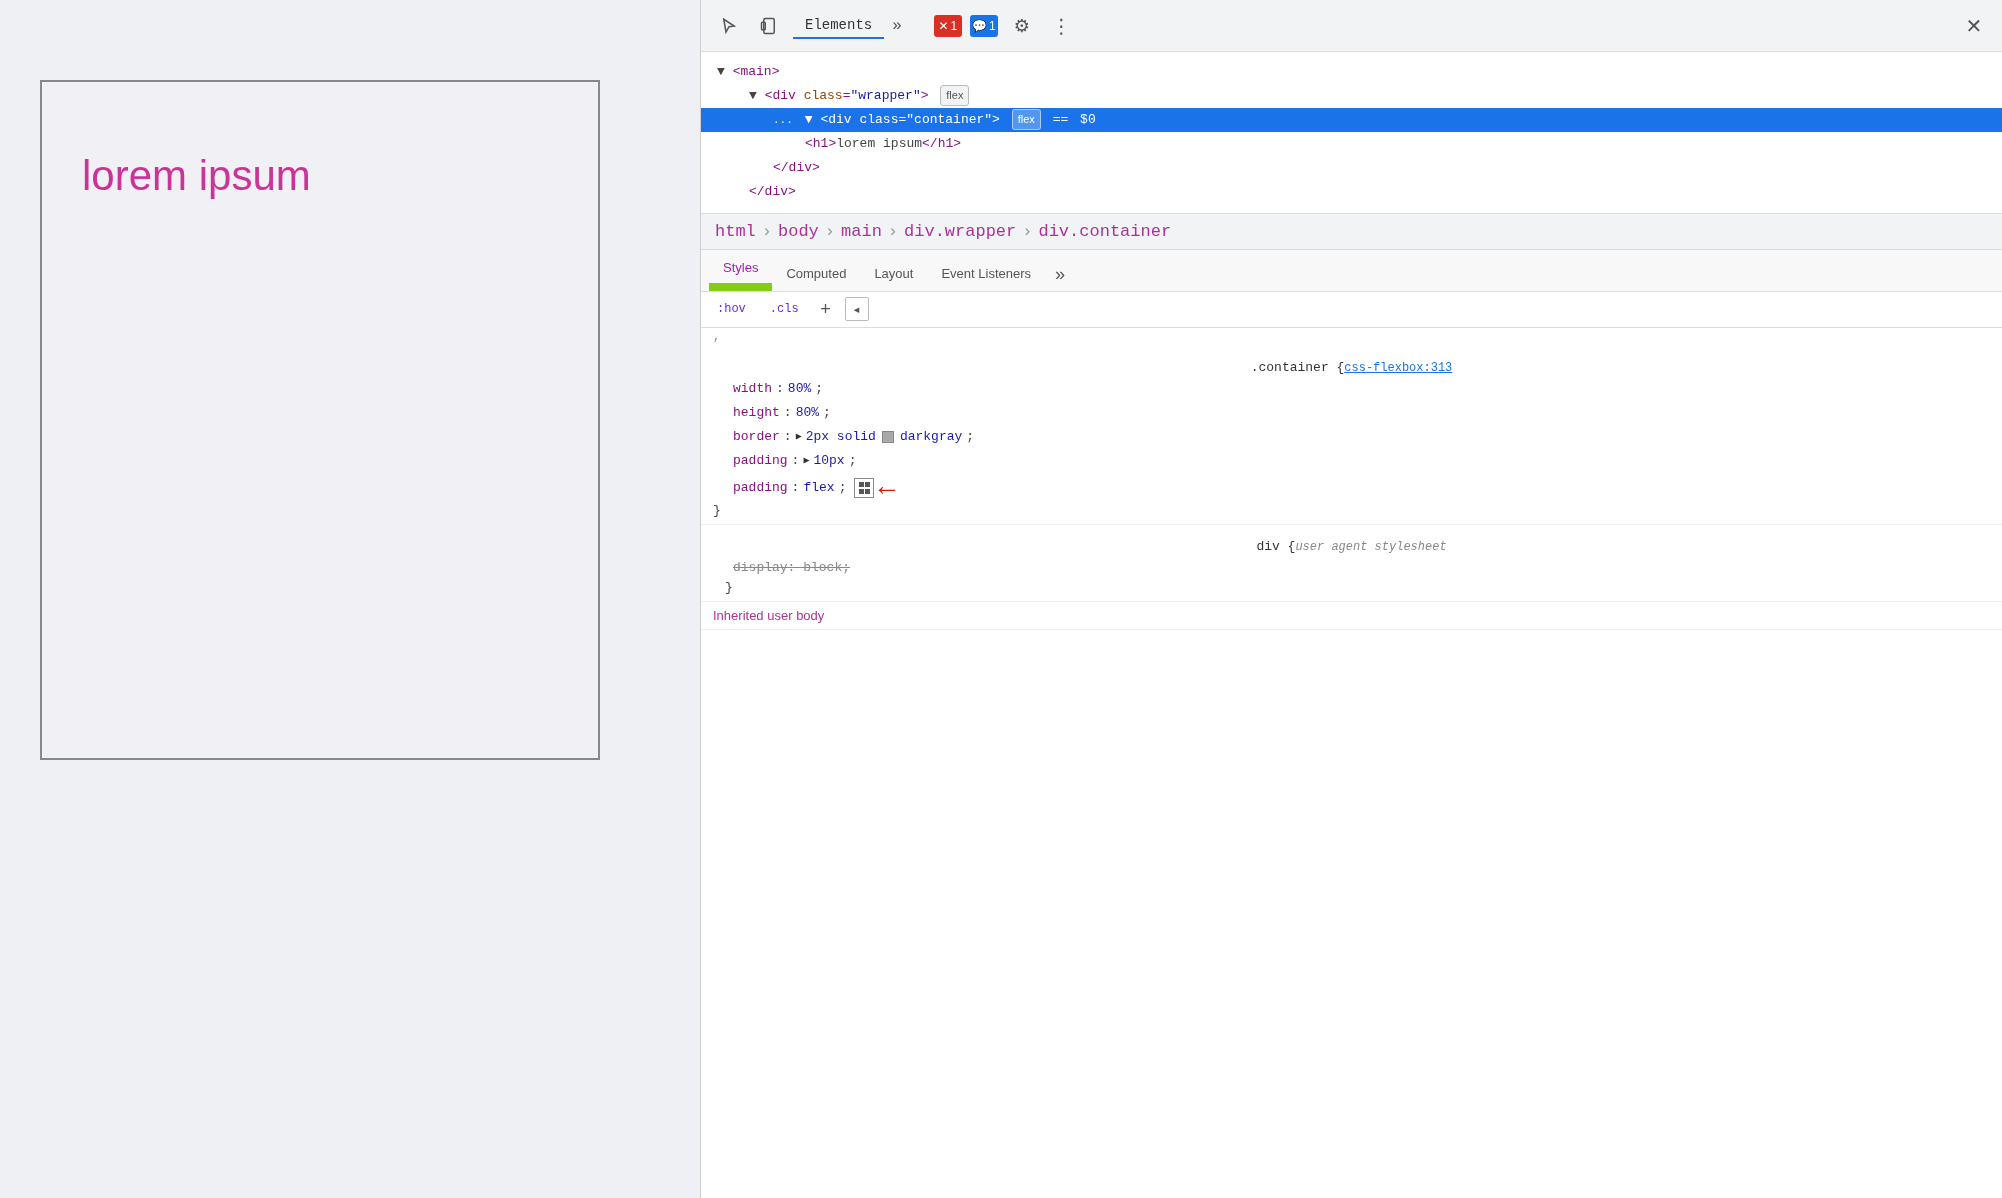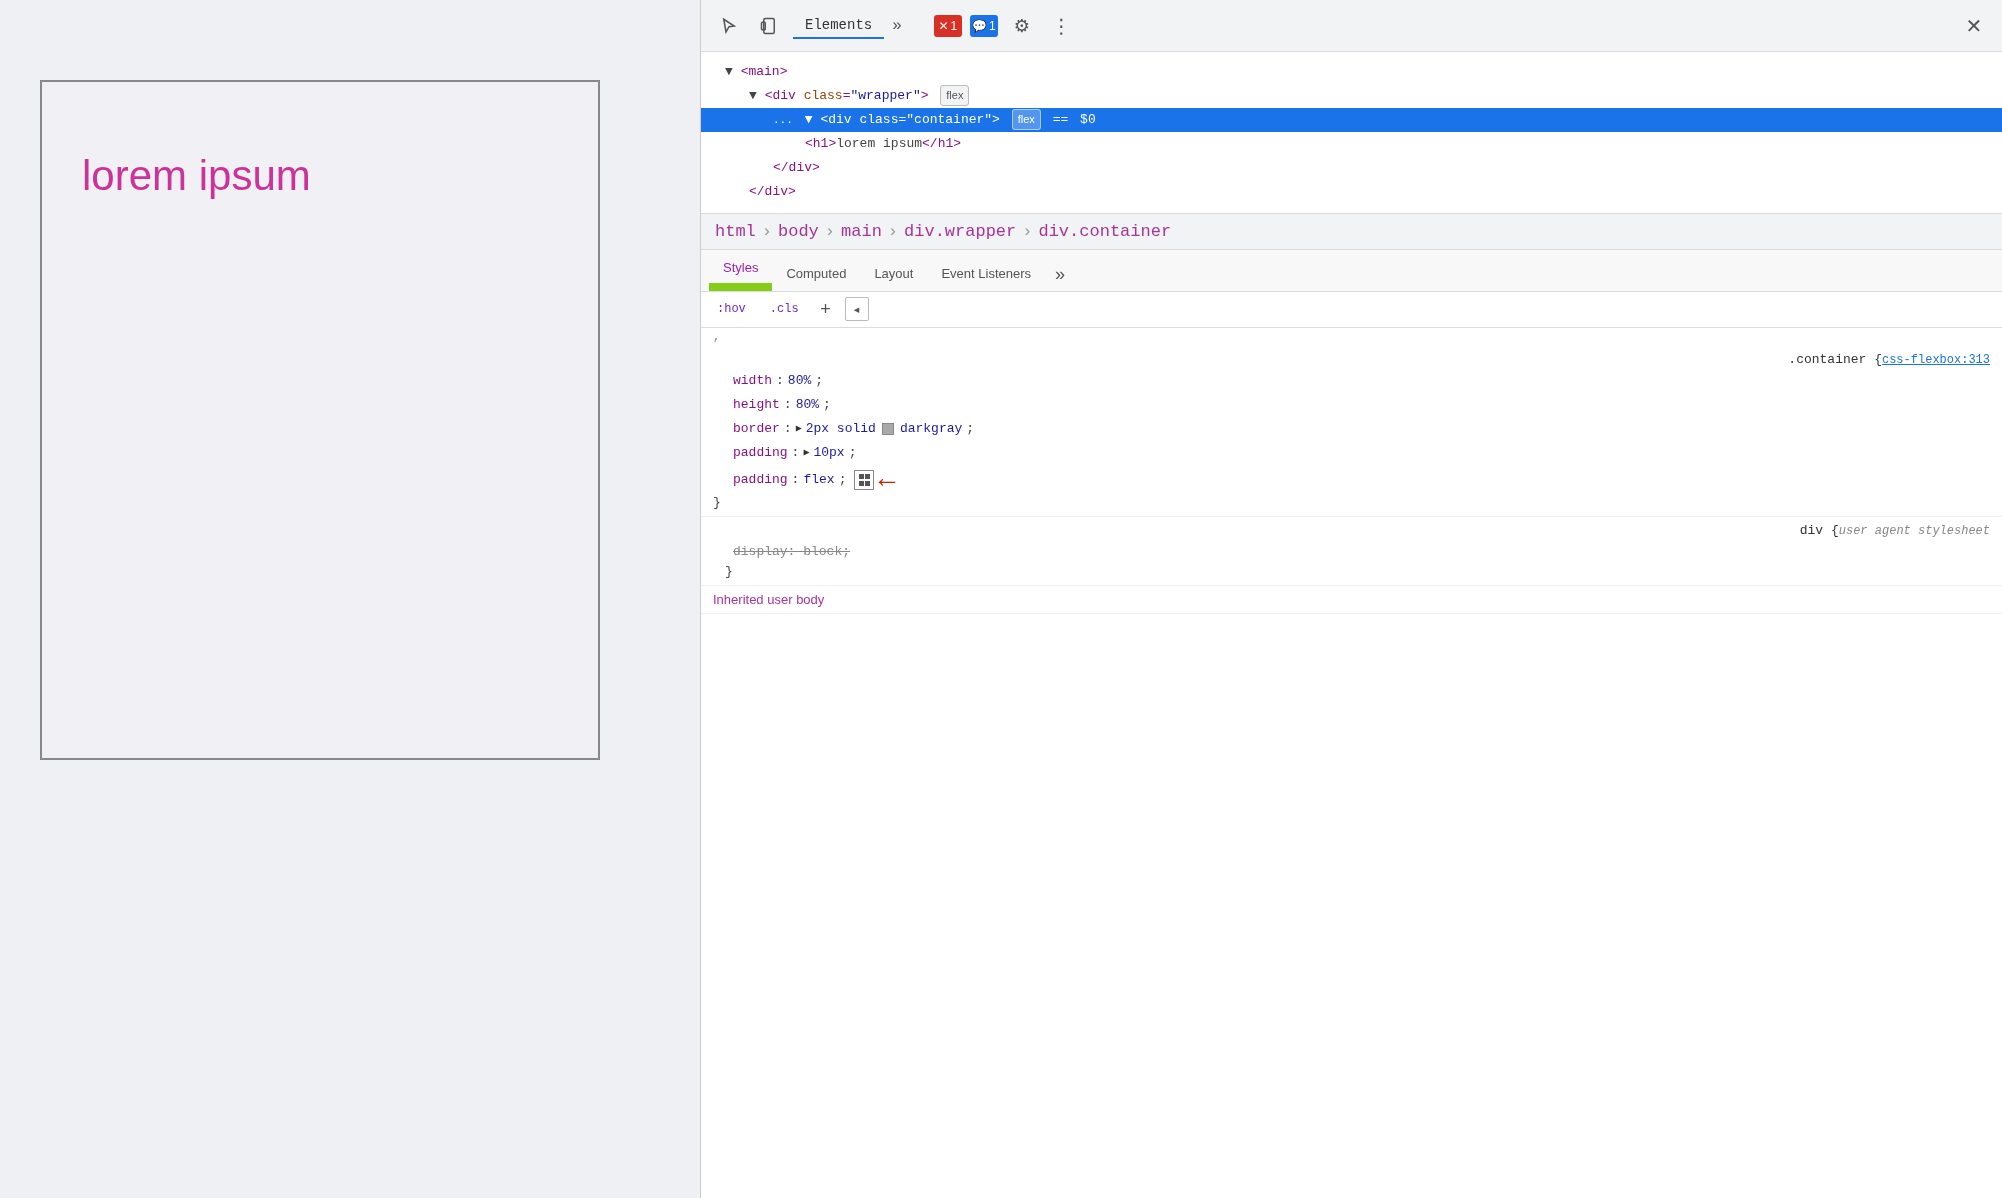--- a/index.html
+++ b/index.html
@@ -136,21 +136,21 @@
 
     .dom-line {
       padding: 1px 12px;
       white-space: nowrap;
     }
     .dom-line.selected {
       background: #1a73e8;
     }
     .dom-line.selected * { color: white !important; }
 
-    .dom-indent-1 { padding-left: 24px; }
+    .dom-indent-1 { padding-left: 16px; }
     .dom-indent-2 { padding-left: 48px; }
     .dom-indent-3 { padding-left: 72px; }
     .dom-indent-4 { padding-left: 104px; }
 
     .tag-name { color: #881280; }
     .attr-name { color: #994500; }
     .attr-value { color: #1a1aa6; }
     .dom-punct { color: #444; }
     .flex-badge {
       display: inline-block;
@@ -288,23 +288,24 @@
       font-size: 13px;
     }
 
     .style-rule {
       padding: 6px 12px;
       border-bottom: 1px solid #f0f0f0;
     }
 
     .rule-header {
       display: flex;
-      justify-content: flex-end;
+      justify-content: center;
       align-items: baseline;
       margin-bottom: 2px;
+      margin-top: 8px;
     }
     .rule-selector {
       color: #333;
       font-size: 13px;
     }
     .rule-source {
       color: #1a73e8;
       font-size: 12px;
       text-decoration: underline;
       cursor: pointer;

